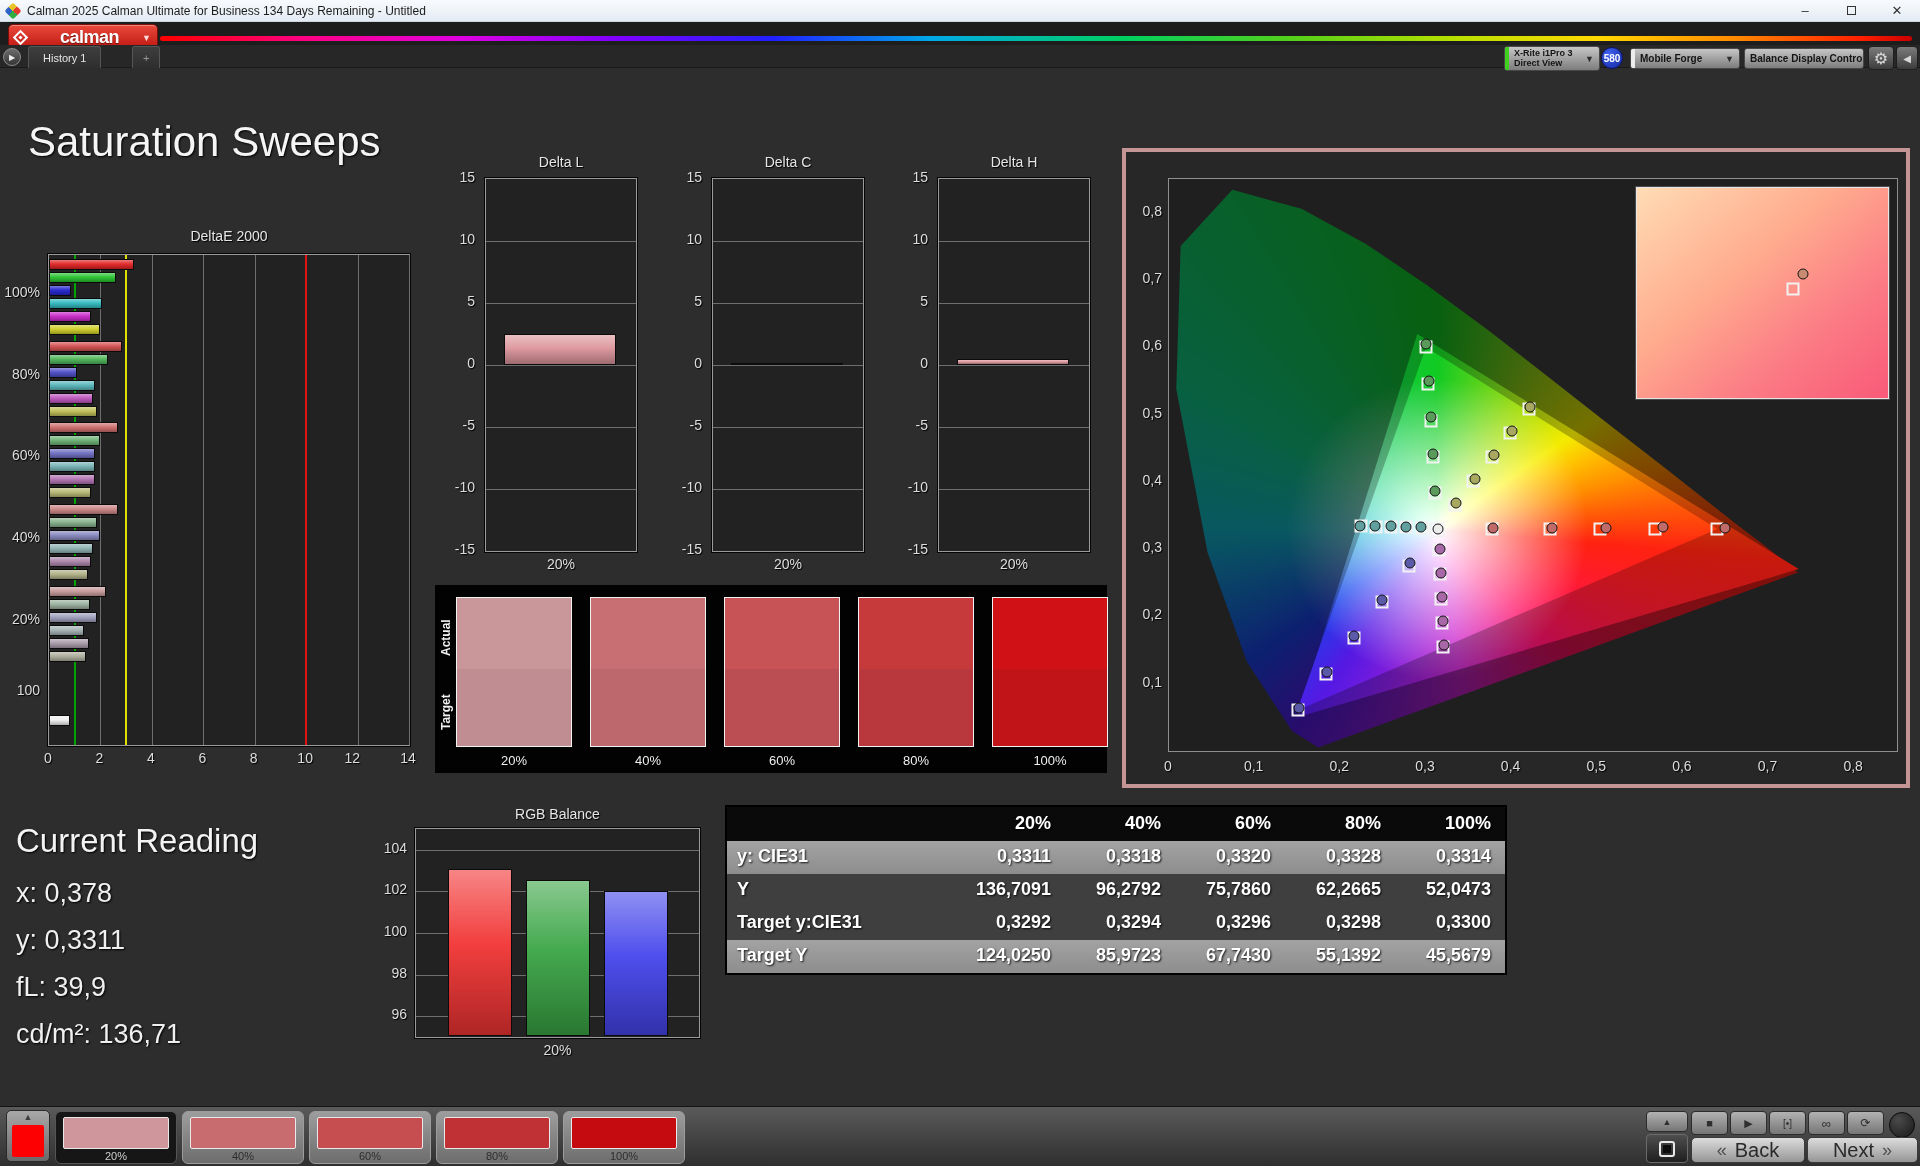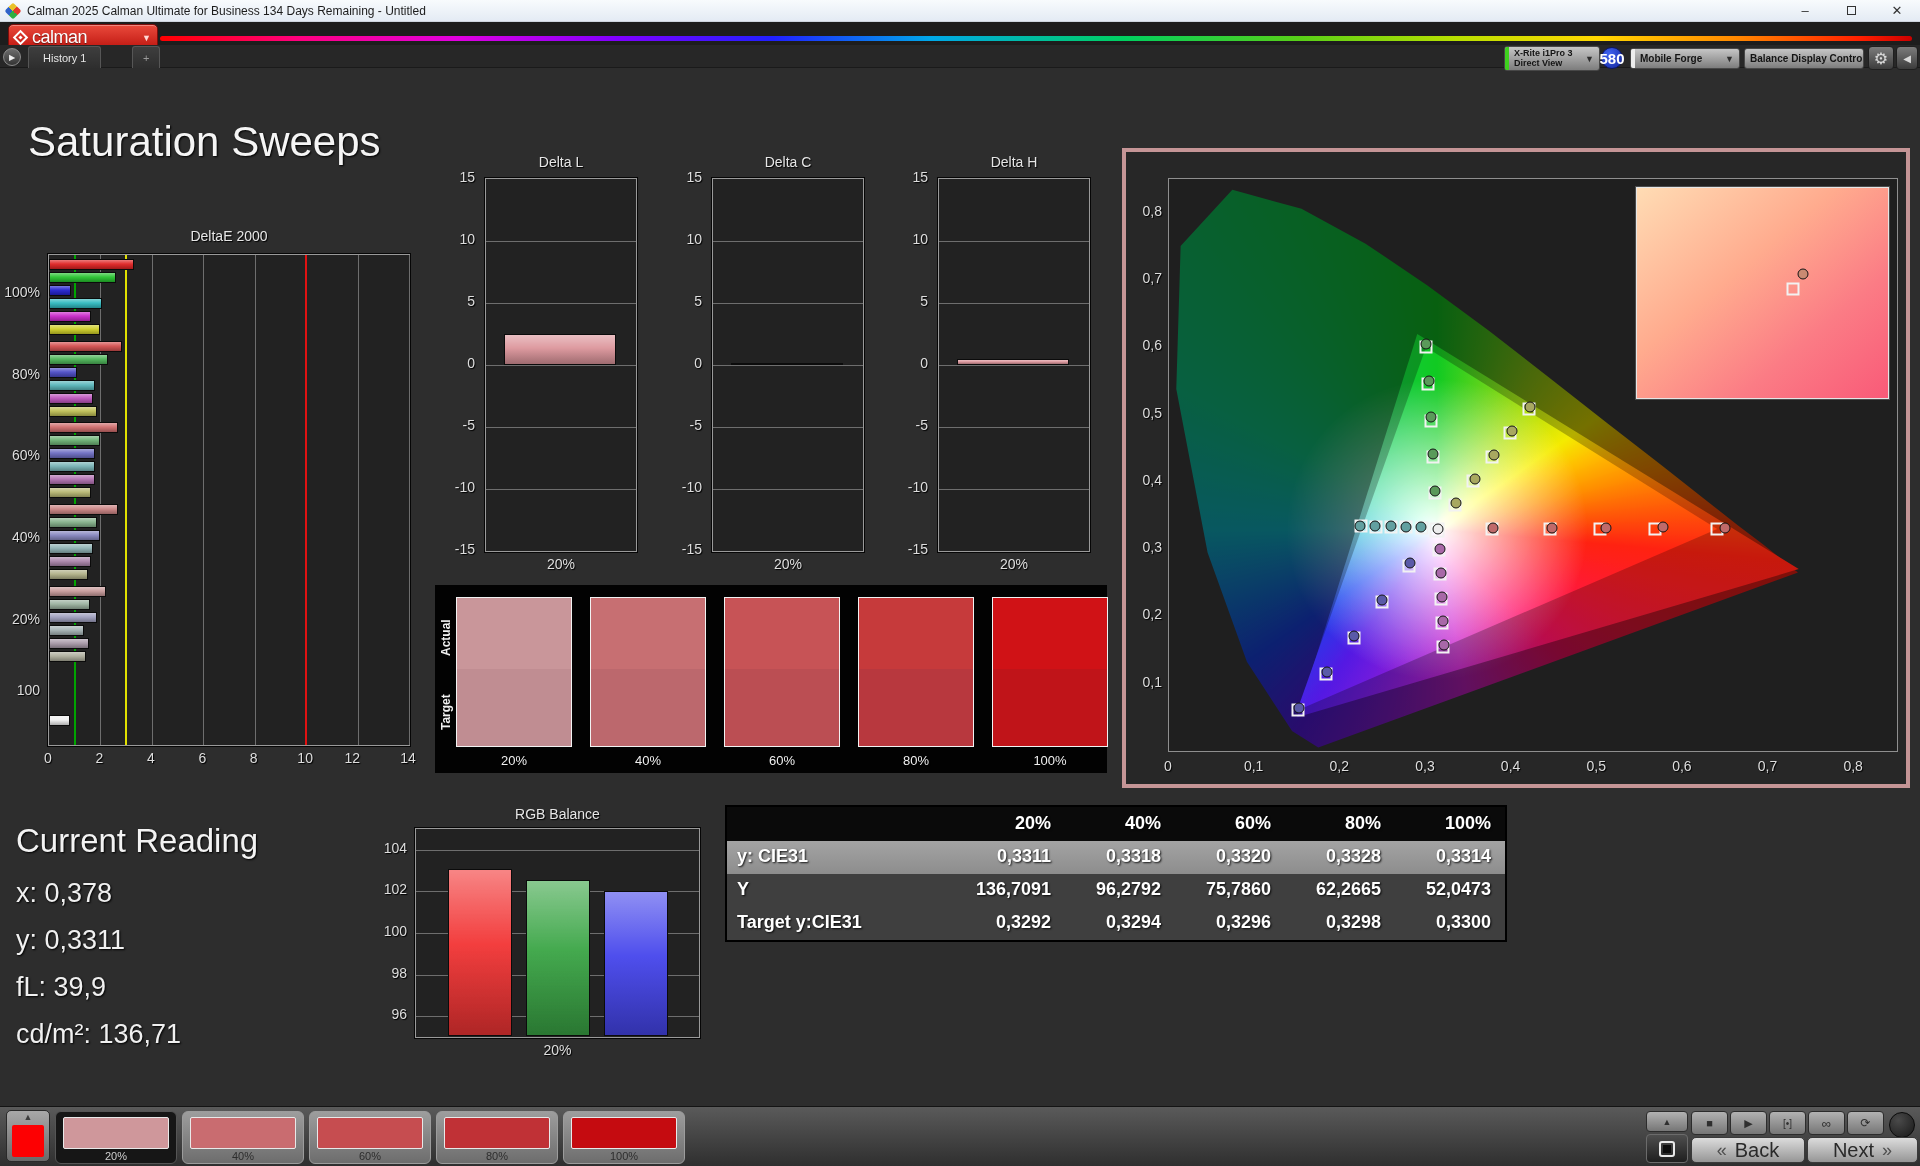--- a/index.html
+++ b/index.html
@@ -26,22 +26,22 @@
   .brandrow { left:0; top:22px; width:1920px; height:23px; background:#1d1d1d; }
   .rainbow { left:160px; top:36px; width:1752px; height:5px; border-radius:3px;
     background:linear-gradient(90deg,#ff0000 0%,#ff0080 8%,#e000e0 17%,#8000ff 26%,#2020ff 35%,#00a8e8 44%,#00d060 55%,#58d018 65%,#b8e000 74%,#ffd800 82%,#ff8800 90%,#ff2000 97%,#cc0000 100%); }
   .logo { left:8px; top:24px; width:150px; height:27px; border-radius:5px;
     background:linear-gradient(#ea4a3c,#bc140e); border:1px solid #7e0d0a;
     display:flex; align-items:center; padding:0 6px; gap:6px;
     box-shadow:inset 0 1px 0 rgba(255,255,255,.35); }
   .logo-diamond { width:11px; height:11px; border:2px solid #fff; transform:rotate(45deg);
     display:flex; align-items:center; justify-content:center; }
   .logo-diamond i { width:3px; height:3px; background:#fff; display:block; }
-  .logo-text { color:#fff; font-weight:normal; font-size:18px; letter-spacing:-.5px;
-    text-shadow:0 1px 1px rgba(0,0,0,.5); }
+  .logo-text { color:#fff; font-weight:bold; font-size:18px; letter-spacing:-.5px;
+    text-shadow:0 1px 1px rgba(0,0,0,.5);margin-left:28px; }
   .logo-chev { margin-left:auto; color:#ffd9d6; font-size:9px; }
 
   
   .tabbar { left:0; top:45px; width:1920px; height:23px; background:#272727;
     border-bottom:1px solid #1a1a1a; }
   .navcircle { left:3px; top:48px; width:18px; height:18px; border-radius:50%;
     background:linear-gradient(#6d6d6d,#343434); border:1px solid #8c8c8c;
     display:flex; align-items:center; justify-content:center; color:#eee; font-size:8px; }
   .tab { top:46px; height:22px; background:linear-gradient(#3e3e3e,#2e2e2e);
     border:1px solid #565656; border-bottom:none; border-radius:3px 3px 0 0;
@@ -49,21 +49,21 @@
   .tab.addtab { color:#9a9a9a; padding:0 10px; }
 
   .dd { position:absolute; background:linear-gradient(#c6c6c6,#7d7d7d); border:1px solid #474747;
     border-radius:3px; color:#141414; font-weight:bold; display:flex; align-items:center;
     overflow:hidden; }
   .dd .stripe { width:4px; align-self:stretch; }
   .dd .ddlabel { padding:0 5px; line-height:1.1; white-space:nowrap; }
   .dd .chev { margin-left:auto; padding-right:5px; color:#2e2e2e; font-size:9px; }
   .badge580 { left:1601px; top:47px; width:22px; height:22px; border-radius:50%;
     background:radial-gradient(circle at 35% 30%,#3f63f2,#14279d); border:1px solid #0a1464;
-    color:#fff; font-size:15px; font-weight:bold; display:flex; align-items:center; justify-content:center; }
+    color:#fff; font-size:10px; font-weight:bold; display:flex; align-items:center; justify-content:center; }
   .toolbtn { position:absolute; top:46px; height:24px; border-radius:4px;
     background:linear-gradient(#7c7c7c,#3c3c3c); border:1px solid #1f1f1f;
     display:flex; align-items:center; justify-content:center; color:#d9d9d9; }
 
   
   .pagetitle { left:28px; top:118px; font-size:42px; color:#f5f5f5;
     text-shadow:1px 1px 2px #000; }
 
   
   .plot { position:absolute; background:#222; border:1px solid #9a9a9a;
@@ -534,20 +534,28 @@
       <div class="cell">52,0473</div>
     </div>
     <div class="trow dark">
       <div class="cell lab">Target y:CIE31</div>
       <div class="cell">0,3292</div>
       <div class="cell">0,3294</div>
       <div class="cell">0,3296</div>
       <div class="cell">0,3298</div>
       <div class="cell">0,3300</div>
     </div>
+    <div class="trow light">
+      <div class="cell lab">Target Y</div>
+      <div class="cell">124,0250</div>
+      <div class="cell">85,9723</div>
+      <div class="cell">67,7430</div>
+      <div class="cell">55,1392</div>
+      <div class="cell">45,5679</div>
+    </div>
   </div>
 
 <div class="abs bottombar"></div>
 <div class="abs pattoggle">
   <span class="chevup">▲</span>
   <span class="redsq"></span>
 </div>
 <div id="patterns"></div>
 
 <div class="minibtn" style="left:1646px; top:1111px; width:42px; height:21px;">

